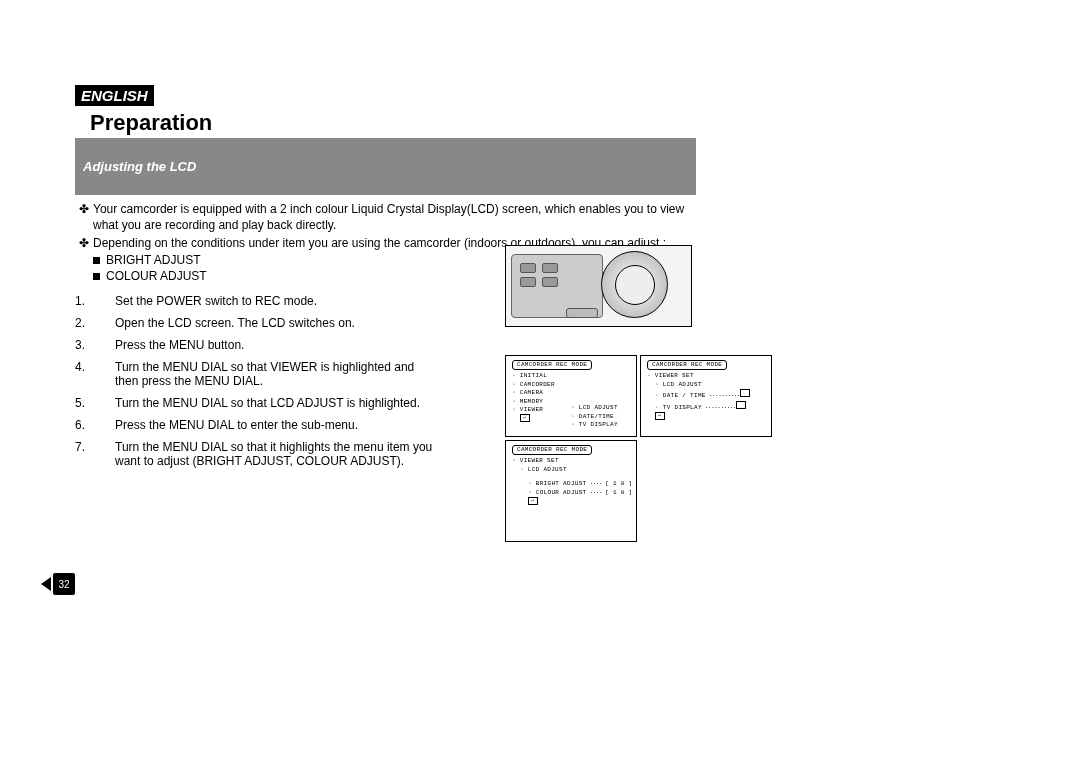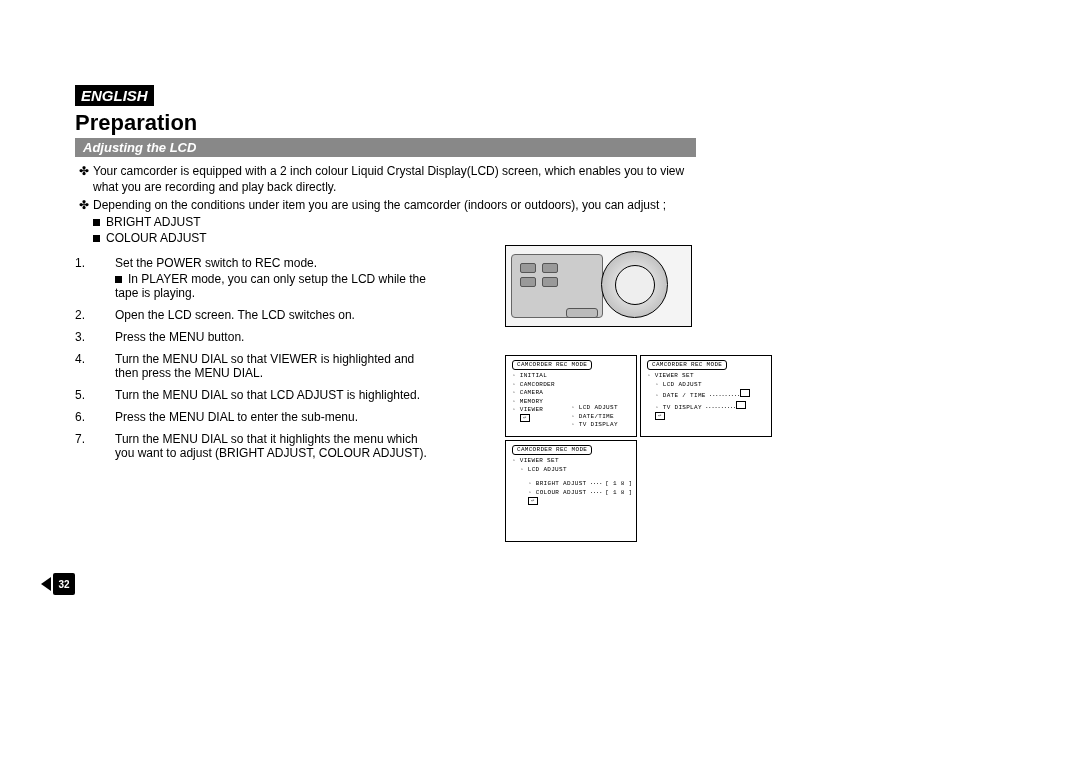--- a/index.html
+++ b/index.html
@@ -24,28 +24,28 @@
     color: #fff;
     font-weight: bold;
     font-style: italic;
     padding: 2px 6px;
     display: inline-block;
     font-size: 15px;
   }
   .title {
     font-size: 22px;
     font-weight: bold;
-    margin: 4px 0 2px 0;
+    margin: 4px 0 2px 15px;
   }
   .section-bar {
     background: #888;
     color: #fff;
     font-weight: bold;
     font-style: italic;
-    padding: 2px 8px;
+    padding: 21px 8px;
     font-size: 13px;
     width: 605px;
   }
   .body-text {
     margin-top: 6px;
     line-height: 1.35;
   }
   .bullet-row {
     display: flex;
     margin-top: 2px;
@@ -86,21 +86,21 @@
     margin-left: 20px;
   }
   .page-num {
     position: absolute;
     left: -22px;
     top: 488px;
     width: 22px;
     height: 22px;
     background: #000;
     color: #fff;
-    font-weight: bold;
+    font-weight: normal;
     font-size: 10px;
     display: flex;
     align-items: center;
     justify-content: center;
     border-radius: 2px;
   }
   .tri-left {
     position: absolute;
     left: -34px;
     top: 492px;
@@ -208,21 +208,20 @@
     </div>
     <div class="indent-sq"><span class="sq"></span><span>BRIGHT ADJUST</span></div>
     <div class="indent-sq"><span class="sq"></span><span>COLOUR ADJUST</span></div>
   </div>
 
   <div class="steps">
     <div class="step">
       <div class="step-num">1.</div>
       <div class="step-txt">
         <span>Set the POWER switch to REC mode.</span>
-        <div style="margin-top:2px"><span class="sq"></span><span>In PLAYER mode, you can only setup the LCD while the tape is playing.</span></div>
       </div>
     </div>
     <div class="step">
       <div class="step-num">2.</div>
       <div class="step-txt">Open the LCD screen. The LCD switches on.</div>
     </div>
     <div class="step">
       <div class="step-num">3.</div>
       <div class="step-txt">Press the MENU button.</div>
     </div>
@@ -233,21 +232,21 @@
     <div class="step">
       <div class="step-num">5.</div>
       <div class="step-txt">Turn the MENU DIAL so that LCD ADJUST is highlighted.</div>
     </div>
     <div class="step">
       <div class="step-num">6.</div>
       <div class="step-txt">Press the MENU DIAL to enter the sub-menu.</div>
     </div>
     <div class="step">
       <div class="step-num">7.</div>
-      <div class="step-txt">Turn the MENU DIAL so that it highlights the menu which you want to adjust (BRIGHT ADJUST, COLOUR ADJUST).</div>
+      <div class="step-txt">Turn the MENU DIAL so that it highlights the menu item you want to adjust (BRIGHT ADJUST, COLOUR ADJUST).</div>
     </div>
   </div>
 
   <div class="tri-left"></div>
   <div class="page-num">32</div>
 
 </div>
 
 <div class="cam-illus">
   <div class="cam-body">

